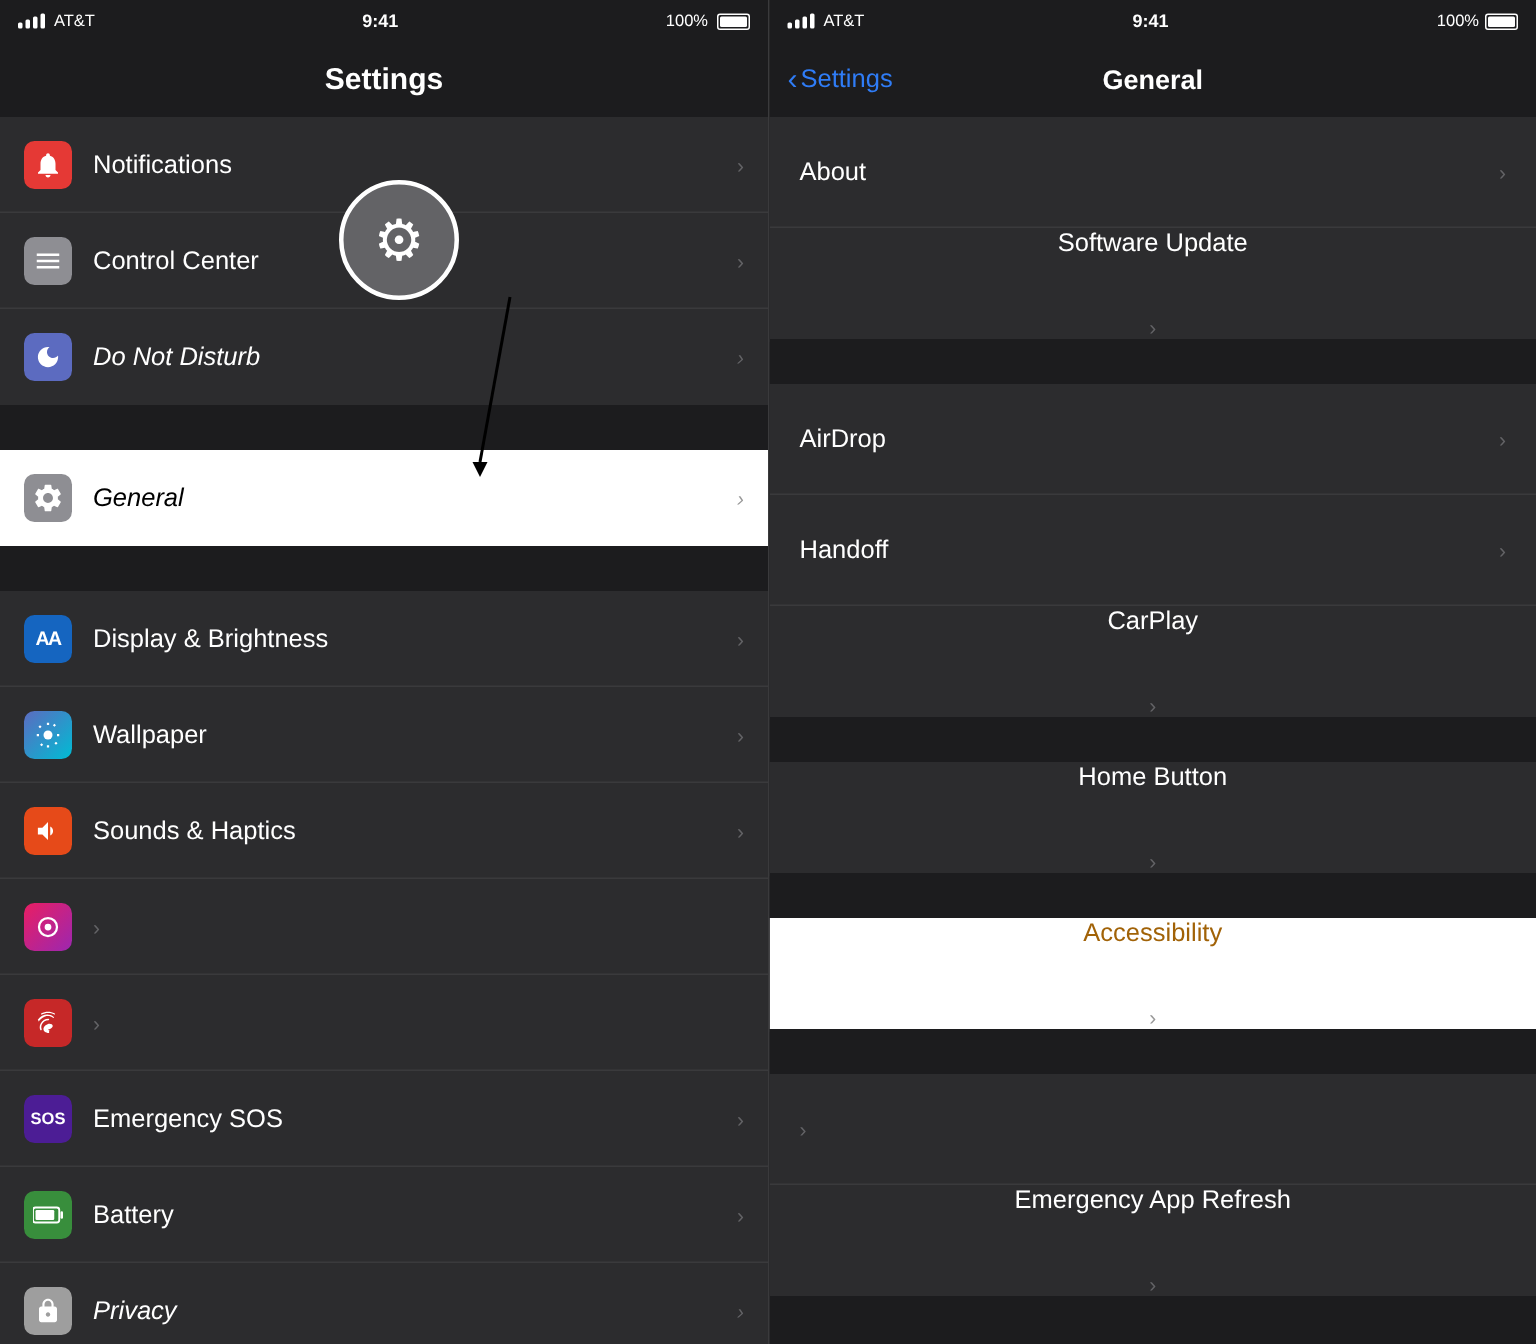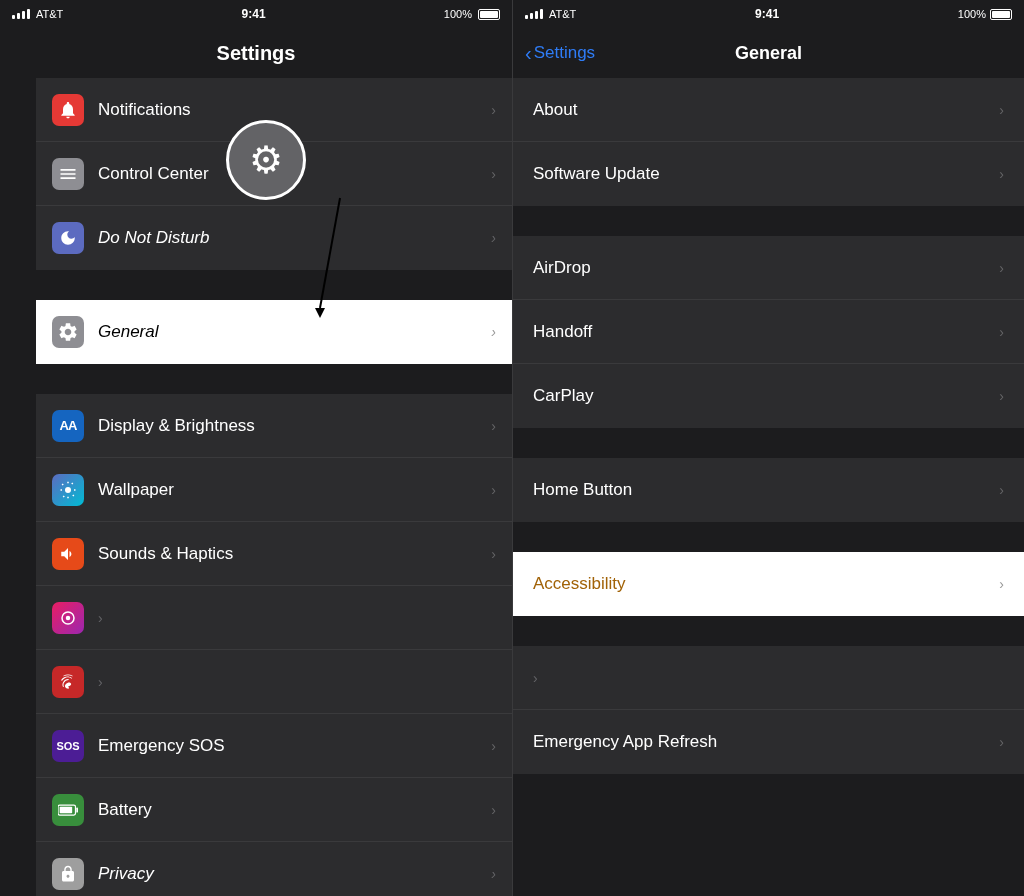--- a/index.html
+++ b/index.html
@@ -72,21 +72,20 @@
 
     
     .settings-list {
       flex: 1;
       overflow: hidden;
       background: #1c1c1e;
     }
 
     .section-group {
       margin-bottom: 2px;
-      margin-left: 36px;
     }
 
     .settings-item {
       height: 64px;
       background: #2c2c2e;
       display: flex;
       align-items: center;
       padding: 0 16px;
       cursor: pointer;
       border-bottom: 0.5px solid #3a3a3c;
@@ -213,30 +212,31 @@
     .right-list {
       flex: 1;
       overflow: hidden;
     }
 
     .right-section {
       margin-bottom: 2px;
     }
 
     .right-item {
-      height: 64px;
+      height: 74px;
       background: #2c2c2e;
       display: flex;
       align-items: center;
       padding: 0 20px;
       cursor: pointer;
       border-bottom: 0.5px solid #3a3a3c;
     }
     .right-item:last-child {
       border-bottom: none;
+      flex-direction: column;
     }
     .right-item.highlighted {
       background: #fff;
     }
     .right-item.highlighted .right-item-label {
       color: #a16207;
     }
     .right-item.highlighted .right-chevron {
       color: #999;
     }

